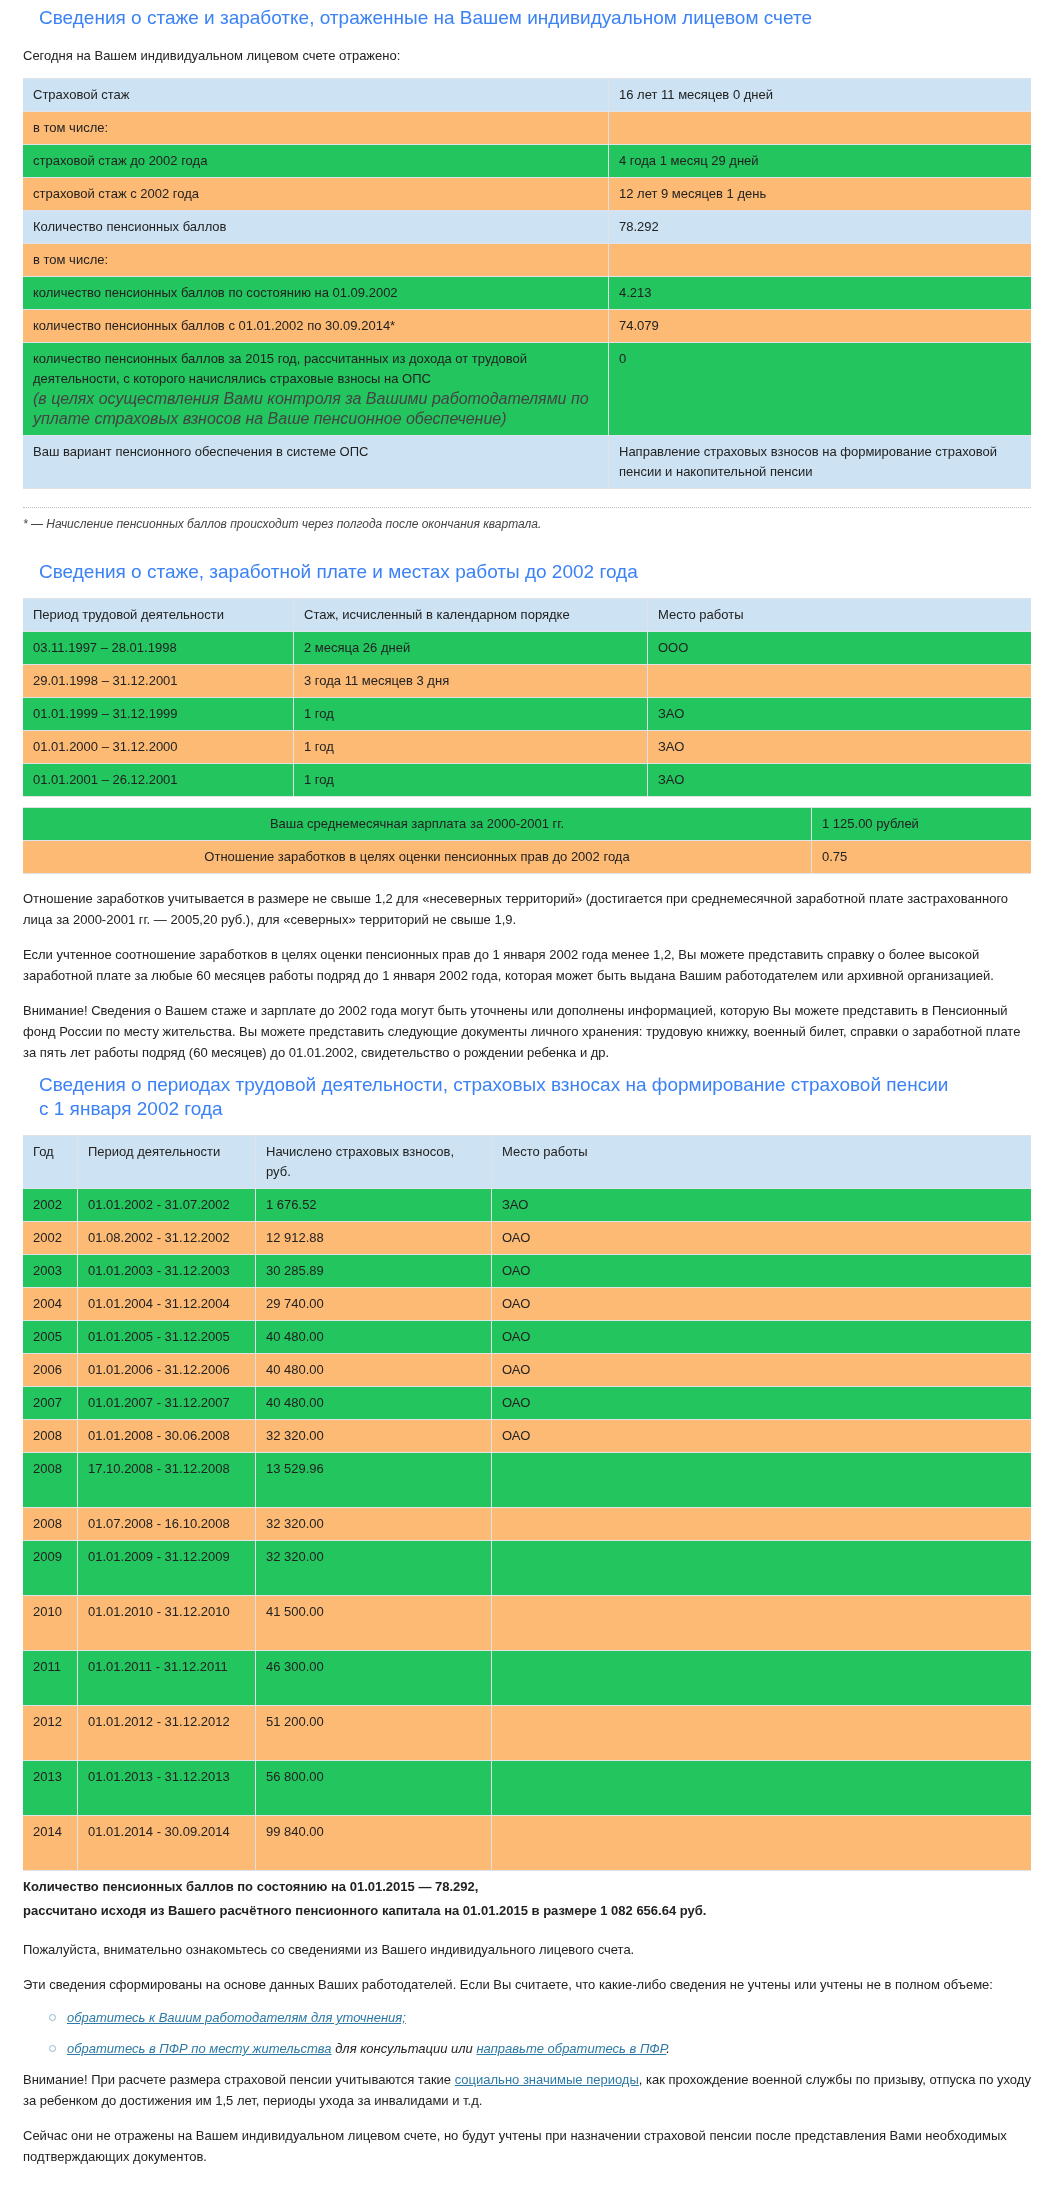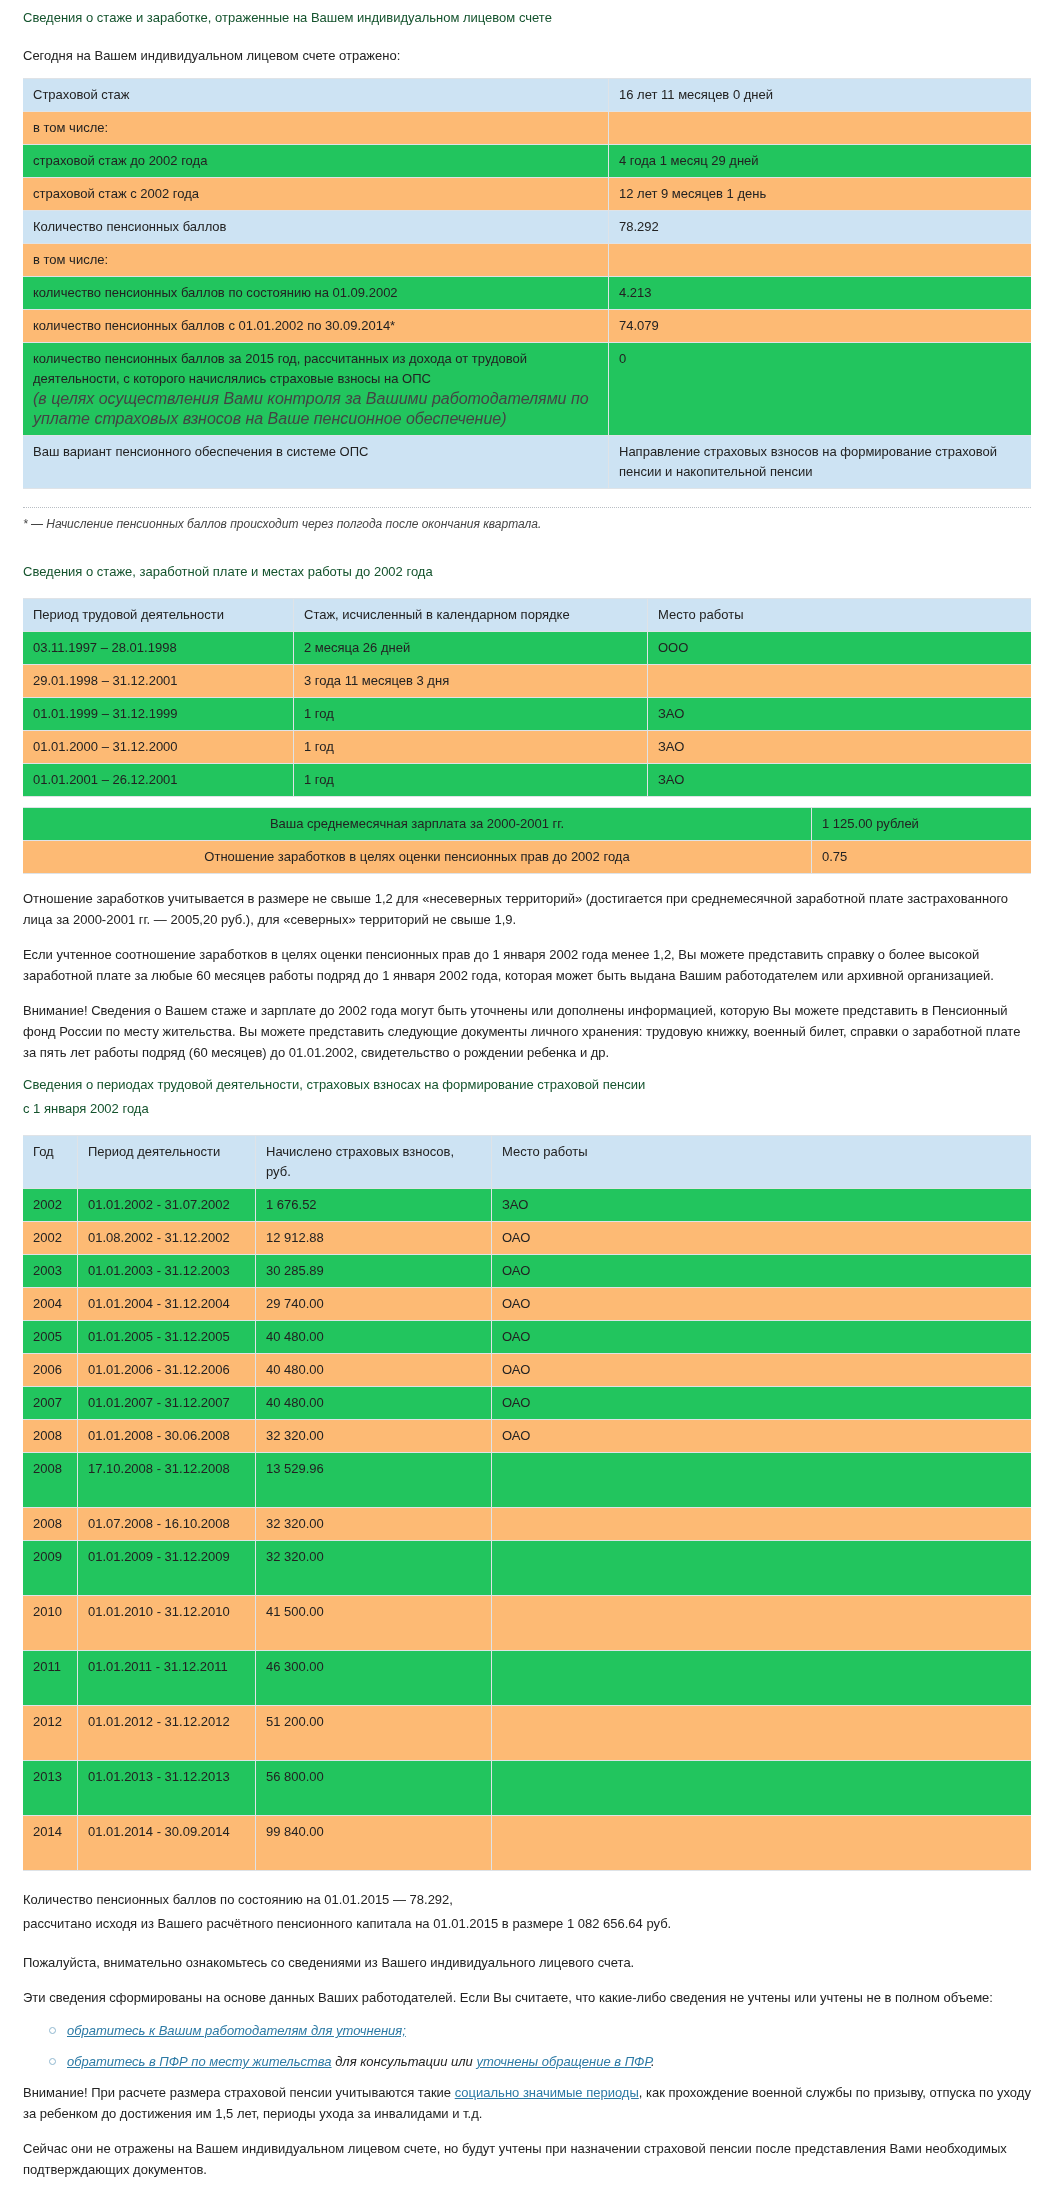--- a/index.html
+++ b/index.html
@@ -7,24 +7,24 @@
     width: 1054px;
     font-family: "Liberation Sans", sans-serif;
     font-size: 13px;
     color: #222;
     line-height: 20px;
   }
   .page { padding: 6px 23px 20px 23px; }
   h2 {
     font-family: "Liberation Sans", sans-serif;
     font-weight: normal;
-    font-size: 13px;
+    font-size: 19px;
     line-height: 24px;
-    color: #14532d;
-    margin: 0 0 0 0;
+    color: #3b82f6;
+    margin: 0 0 0 16px;
   }
   h2.first { margin-top: 0; }
   p { margin: 0; }
   .lead { margin-top: 16px; margin-bottom: 12px; }
   table { border-collapse: collapse; width: 1008px; }
   td, th {
     text-align: left;
     vertical-align: top;
     font-weight: normal;
     padding: 6px 10px 6px 10px;
@@ -38,21 +38,21 @@
   tr.wh td { background: #22c55e; }
   .summary td { height: 20px; }
   .note { color: #444; font-style: italic; font-size: 16px; line-height: 20px; }
   .footnote-sep { border-top: 1px dotted #b9bec4; margin: 18px 0 6px 0; width: 1008px; }
   .footnote { font-size: 12px; font-style: italic; color: #444; }
   .sec2 { margin-top: 26px; margin-bottom: 14px; }
   .sec3 { margin-top: 10px; margin-bottom: 14px; }
   .salary { margin-top: 10px; }
   .salary td:first-child { width: 768px; text-align: center; }
   .para { margin-top: 14px; line-height: 21px; }
-  .bold { font-weight: normal; margin-top: 17px; line-height: 24px; }
+  .bold { font-weight: bold; margin-top: 4px; line-height: 24px; }
   ul.links { list-style: none; padding: 0 0 0 20px; margin: 12px 0 0 0; }
   ul.links li { position: relative; padding-left: 24px; font-style: italic; line-height: 21px; margin-bottom: 10px; }
   .bullet {
     position: absolute; left: 6px; top: 7px;
     width: 5px; height: 5px; border: 1px solid #8fb7cf; border-radius: 50%;
   }
   a { color: #2c7aa5; text-decoration: underline; }
   .tall td { height: 42px; }
 </style>
 </head>
@@ -292,21 +292,21 @@
   <p class="para" style="margin-top:16px">Пожалуйста, внимательно ознакомьтесь со сведениями из Вашего индивидуального лицевого счета.</p>
   <p class="para">Эти сведения сформированы на основе данных Ваших работодателей. Если Вы считаете, что какие-либо сведения не учтены или учтены не в полном объеме:</p>
 
   <ul class="links">
     <li>
       <span class="bullet"></span>
       <a href="#">обратитесь к Вашим работодателям для уточнения;</a>
     </li>
     <li>
       <span class="bullet"></span>
-      <a href="#">обратитесь в ПФР по месту жительства</a><span> для консультации или </span><a href="#">уточнены обращение в ПФР</a><span>.</span>
+      <a href="#">обратитесь в ПФР по месту жительства</a><span> для консультации или </span><a href="#">направьте обратитесь в ПФР</a><span>.</span>
     </li>
   </ul>
 
   <p class="para" style="margin-top:6px">
     <span>Внимание! При расчете размера страховой пенсии учитываются такие </span><a href="#" style="font-style:normal">социально значимые периоды</a><span>, как прохождение военной службы по призыву, отпуска по уходу за ребенком до достижения им 1,5 лет, периоды ухода за инвалидами и т.д.</span>
   </p>
   <p class="para">Сейчас они не отражены на Вашем индивидуальном лицевом счете, но будут учтены при назначении страховой пенсии после представления Вами необходимых подтверждающих документов.</p>
 
 </div>
 

